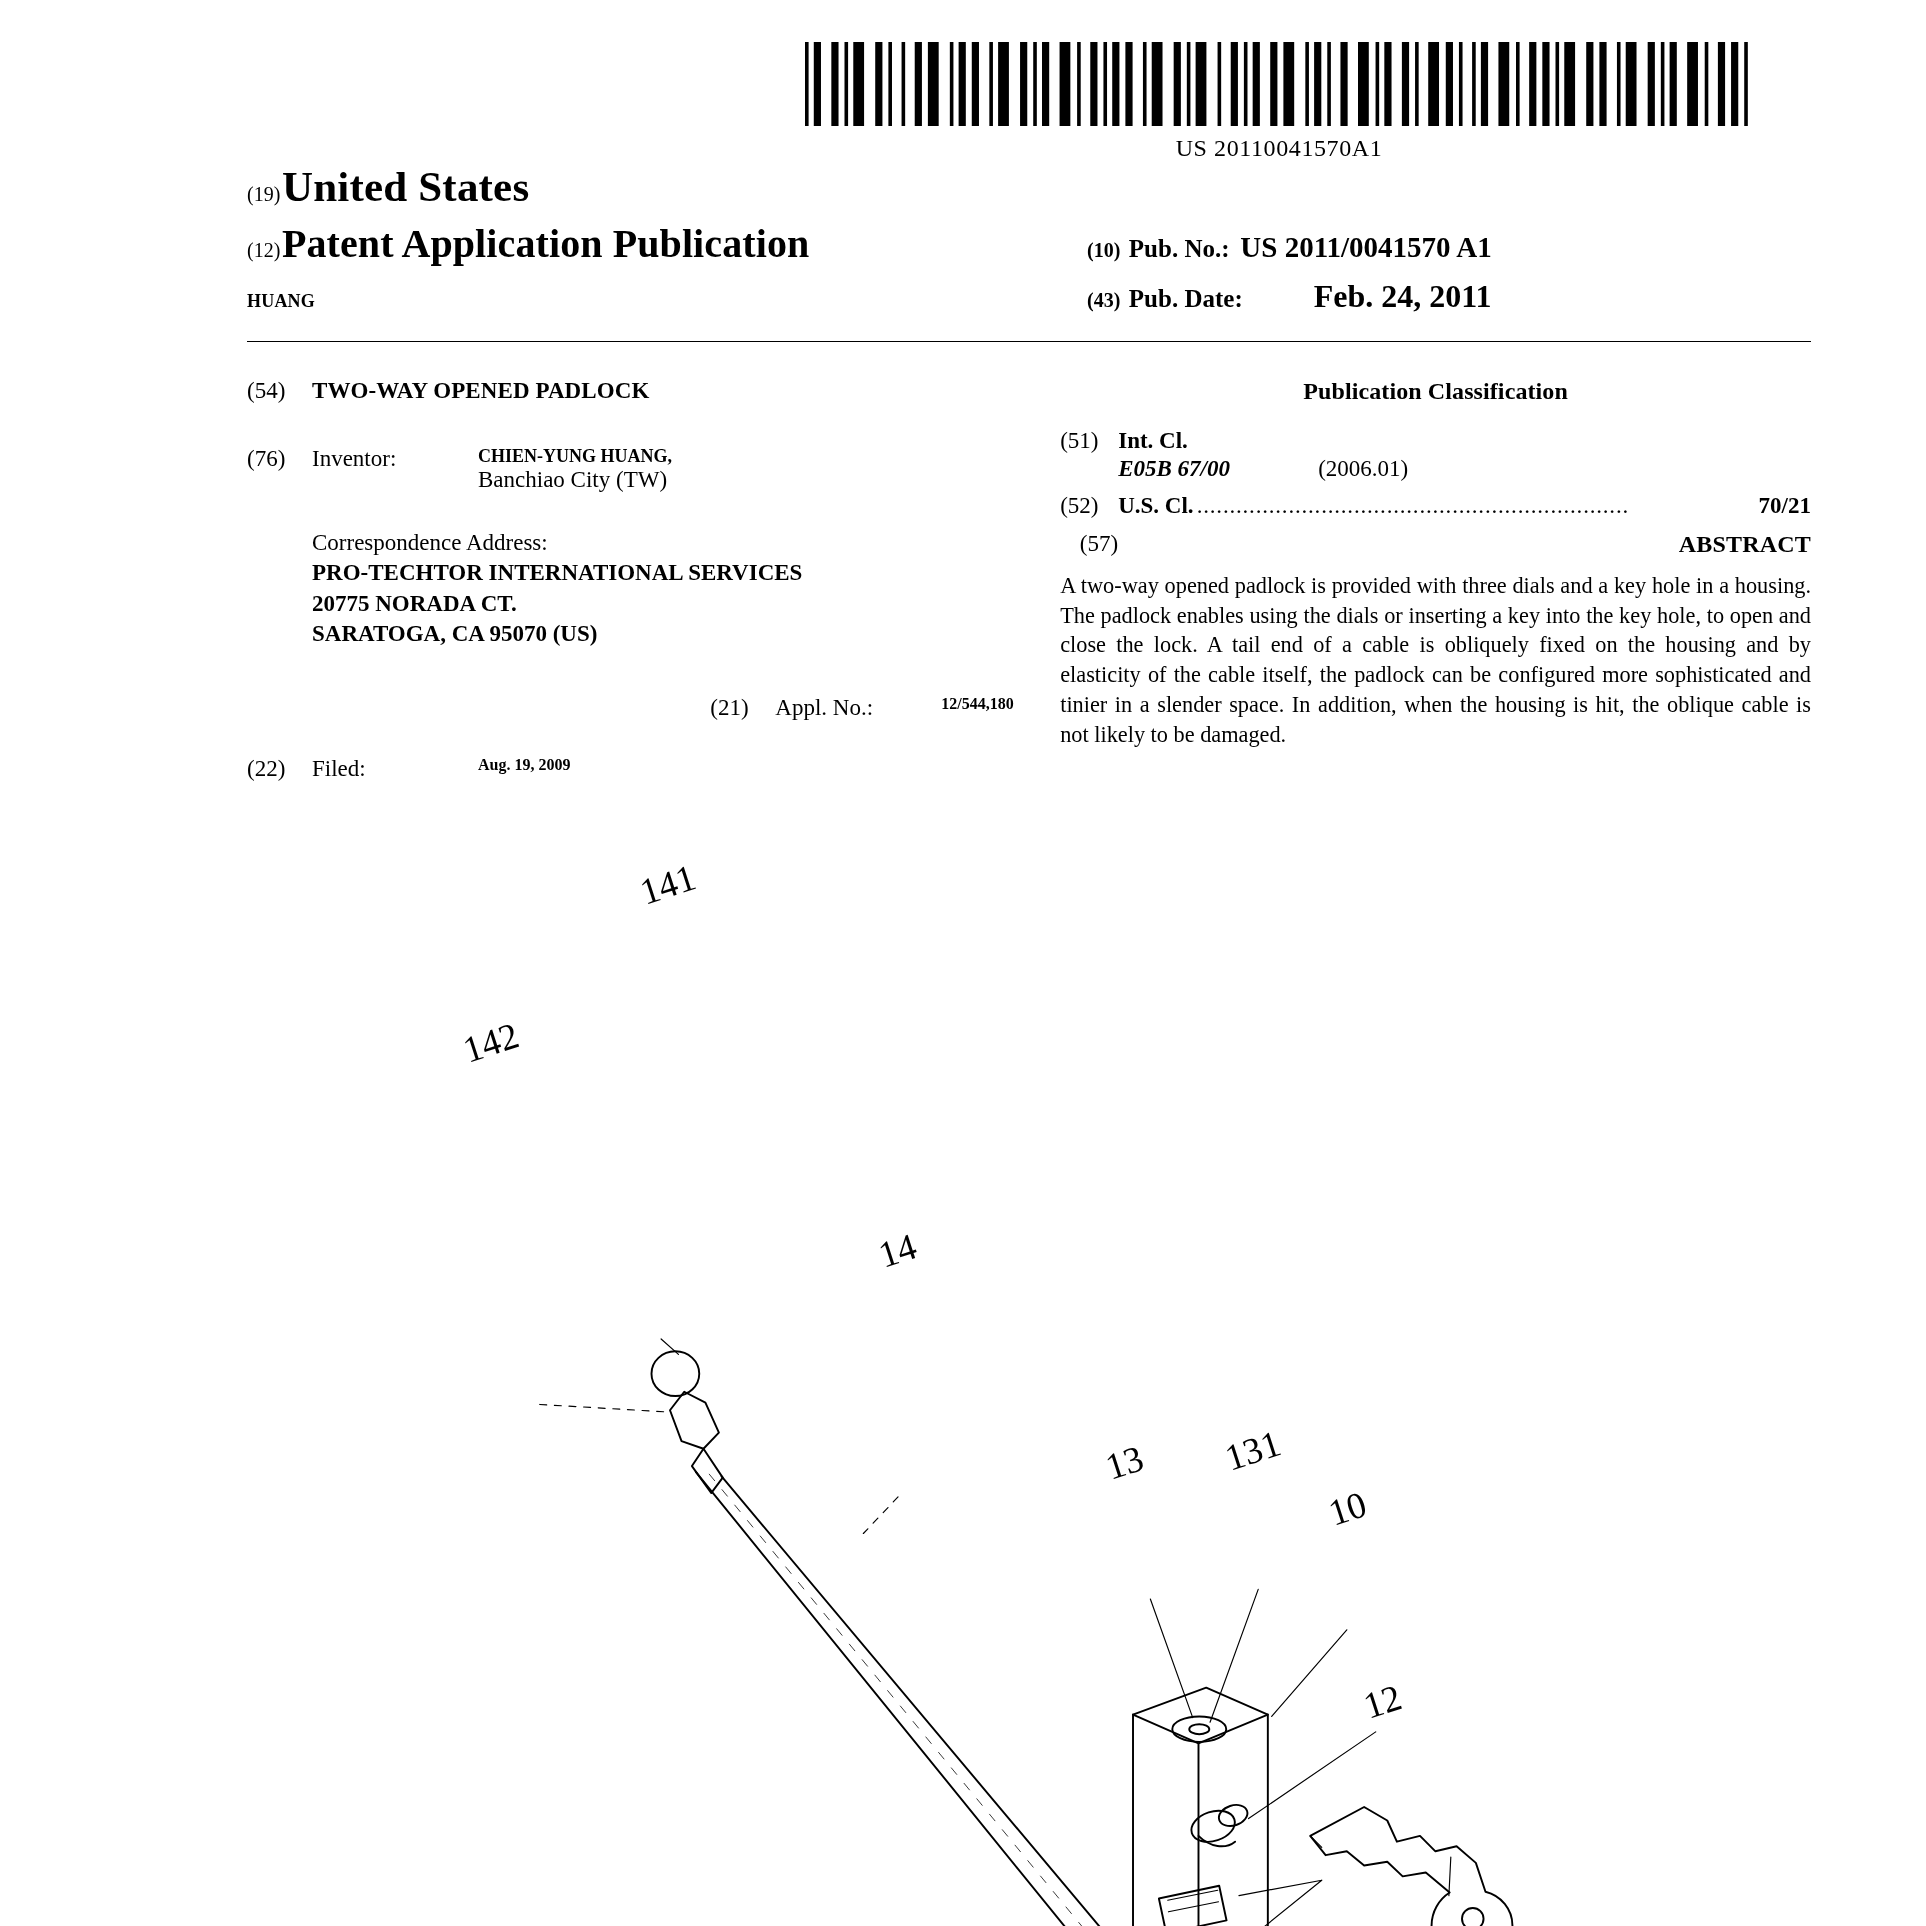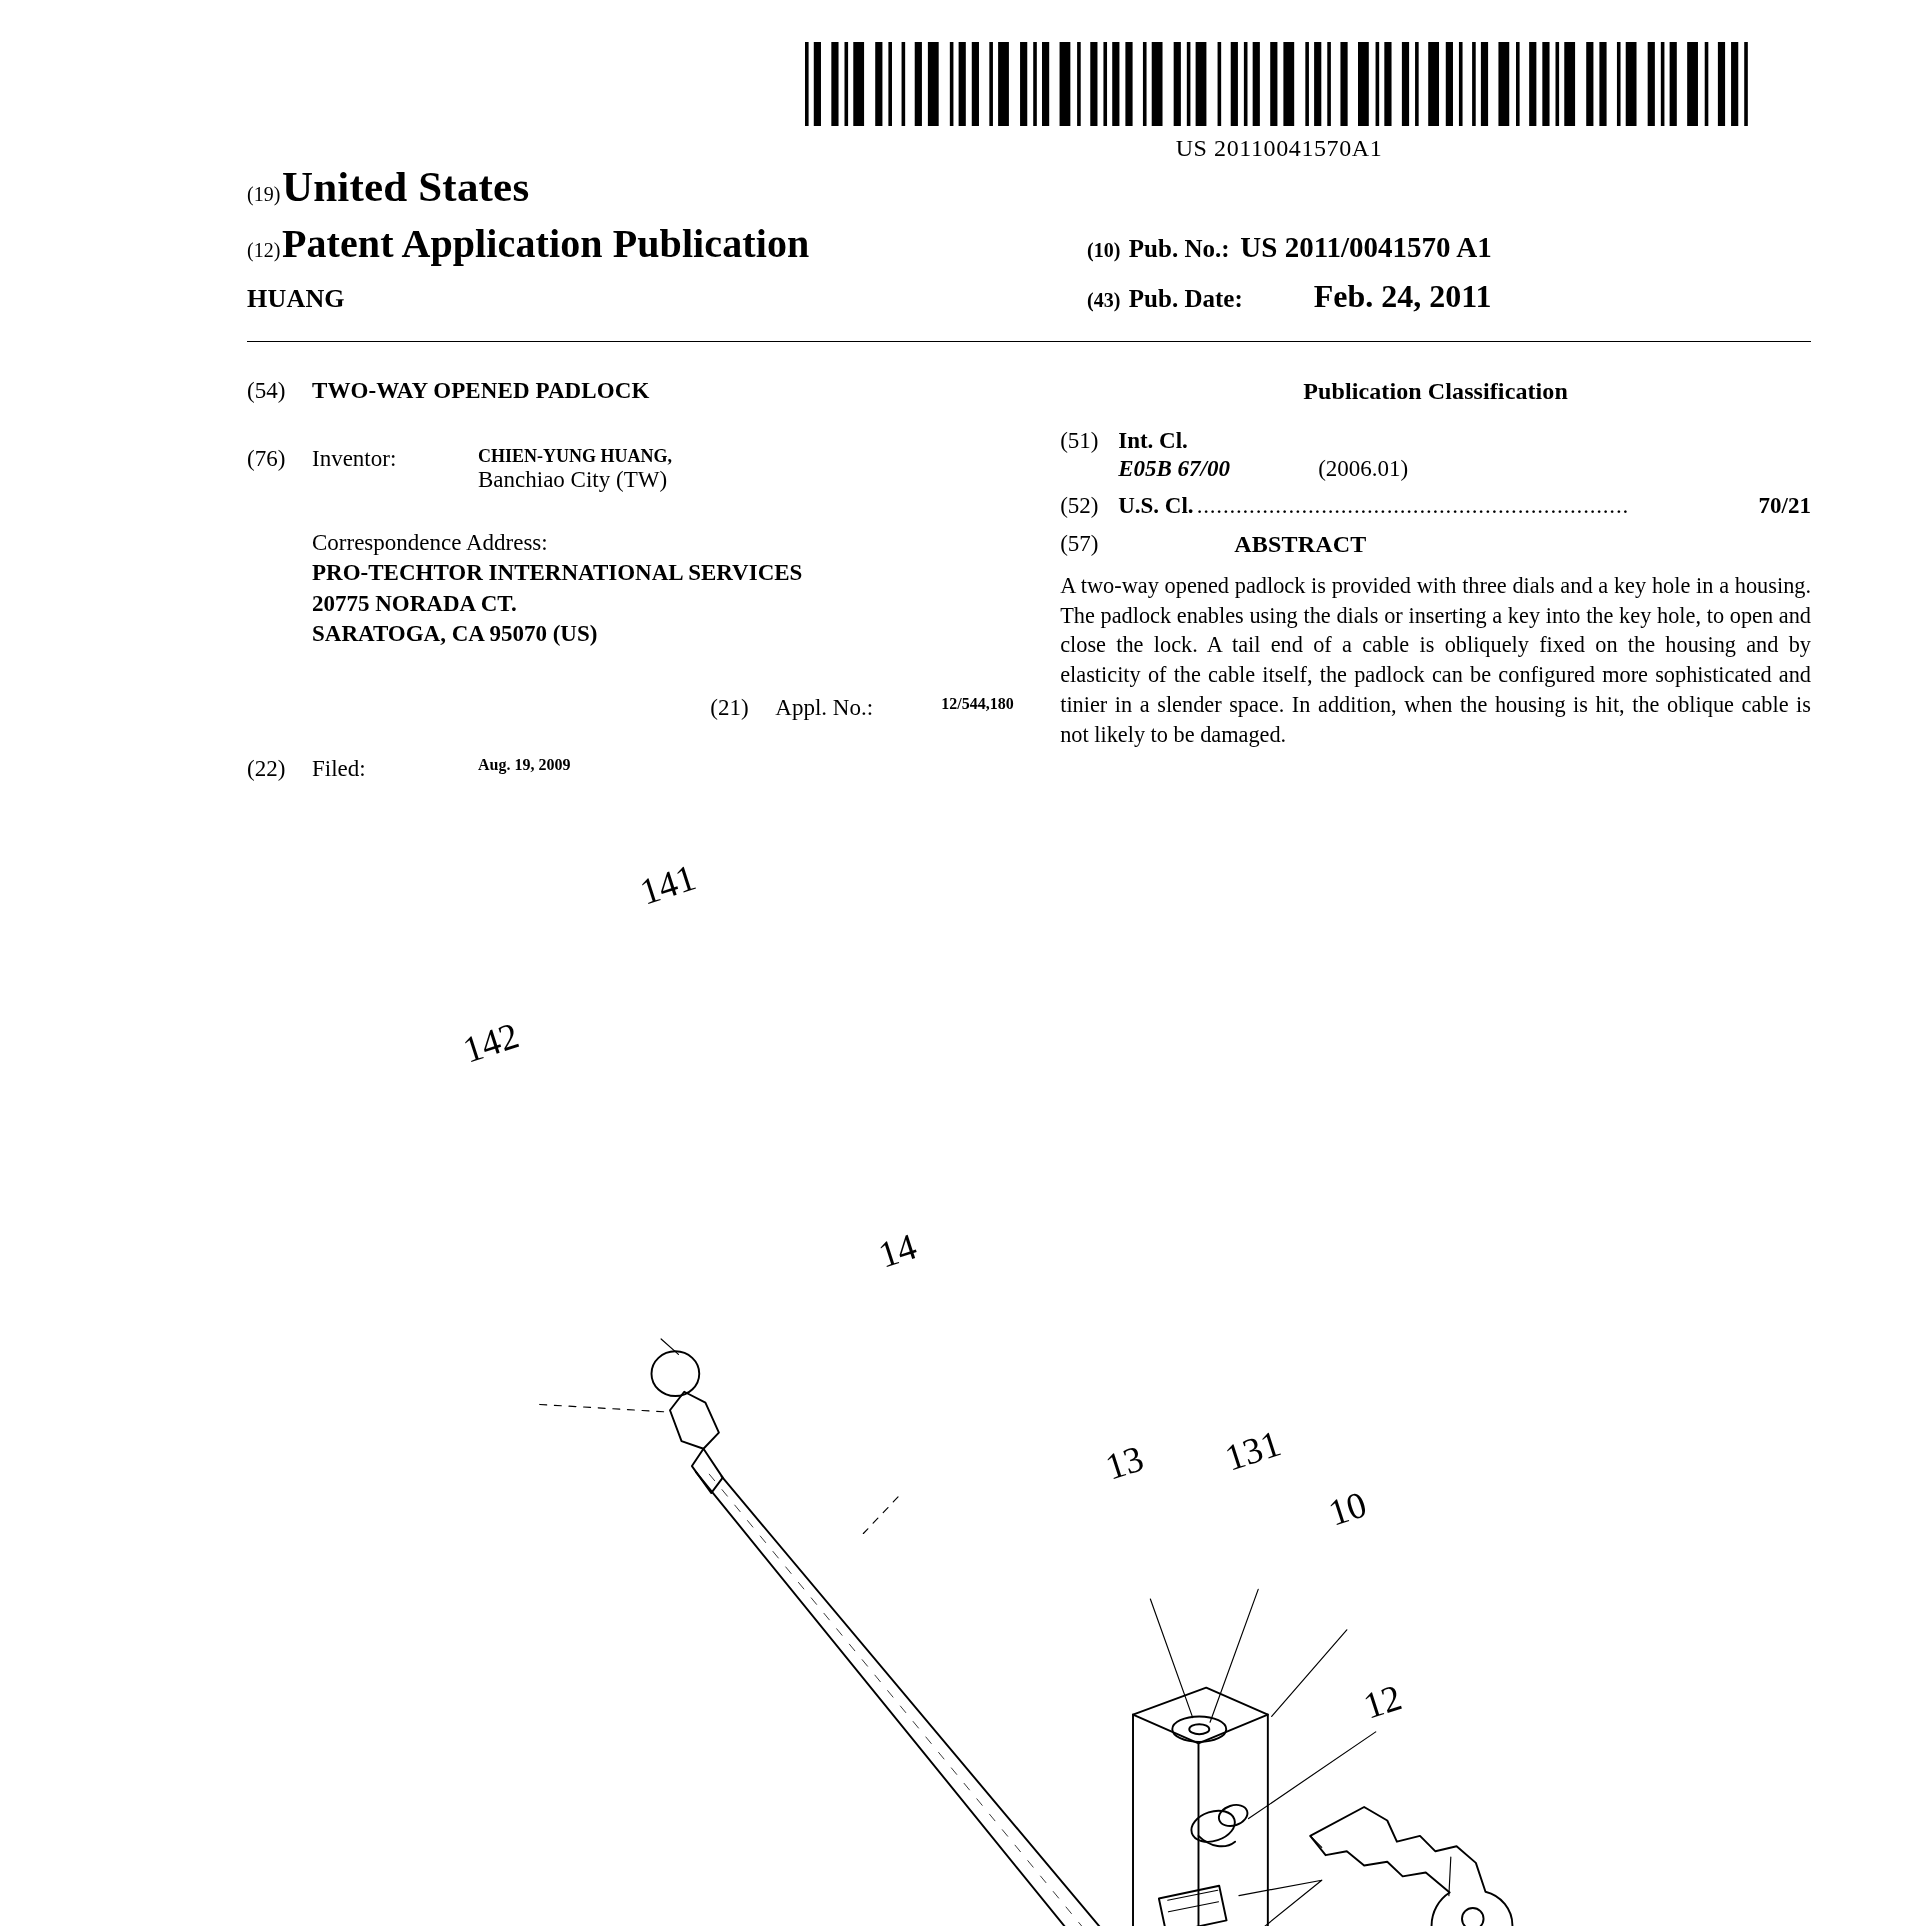--- a/index.html
+++ b/index.html
@@ -65,21 +65,21 @@
     font-size: 43px;
     font-weight: bold;
     letter-spacing: 0.2px;
   }
   .pap-title {
     font-size: 40px;
     font-weight: bold;
     letter-spacing: 0.1px;
   }
   .author {
-    font-size: 26px;
+    font-size: 18px;
     font-weight: bold;
     margin-top: 10px;
     letter-spacing: 0.2px;
   }
   .pub-line {
     display: flex;
     align-items: baseline;
     font-size: 25px;
     font-weight: bold;
   }
@@ -405,21 +405,21 @@
         <div class="r-num">(52)</div>
         <div class="r-body">
           <div class="uscl-line">
             <span class="uscl-lbl">U.S. Cl.</span>
             <span class="dots">..................................................................</span>
             <span class="uscl-val">70/21</span>
           </div>
         </div>
       </div>
 
-      <div class="r-row" style="margin-top:11.6px;">
+      <div class="r-row" style="margin-top:11.6px;text-align:right;">
         <div class="r-num">(57)</div>
         <div class="r-body">
           <div class="abstract-head">ABSTRACT</div>
         </div>
       </div>
 
       <div class="abstract-text">A two-way opened padlock is provided with three dials and a key hole in a housing. The padlock enables using the dials or inserting a key into the key hole, to open and close the lock. A tail end of a cable is obliquely fixed on the housing and by elasticity of the cable itself, the padlock can be configured more sophisticated and tinier in a slender space. In addition, when the housing is hit, the oblique cable is not likely to be damaged.</div>
     </div>
   </div>
 

